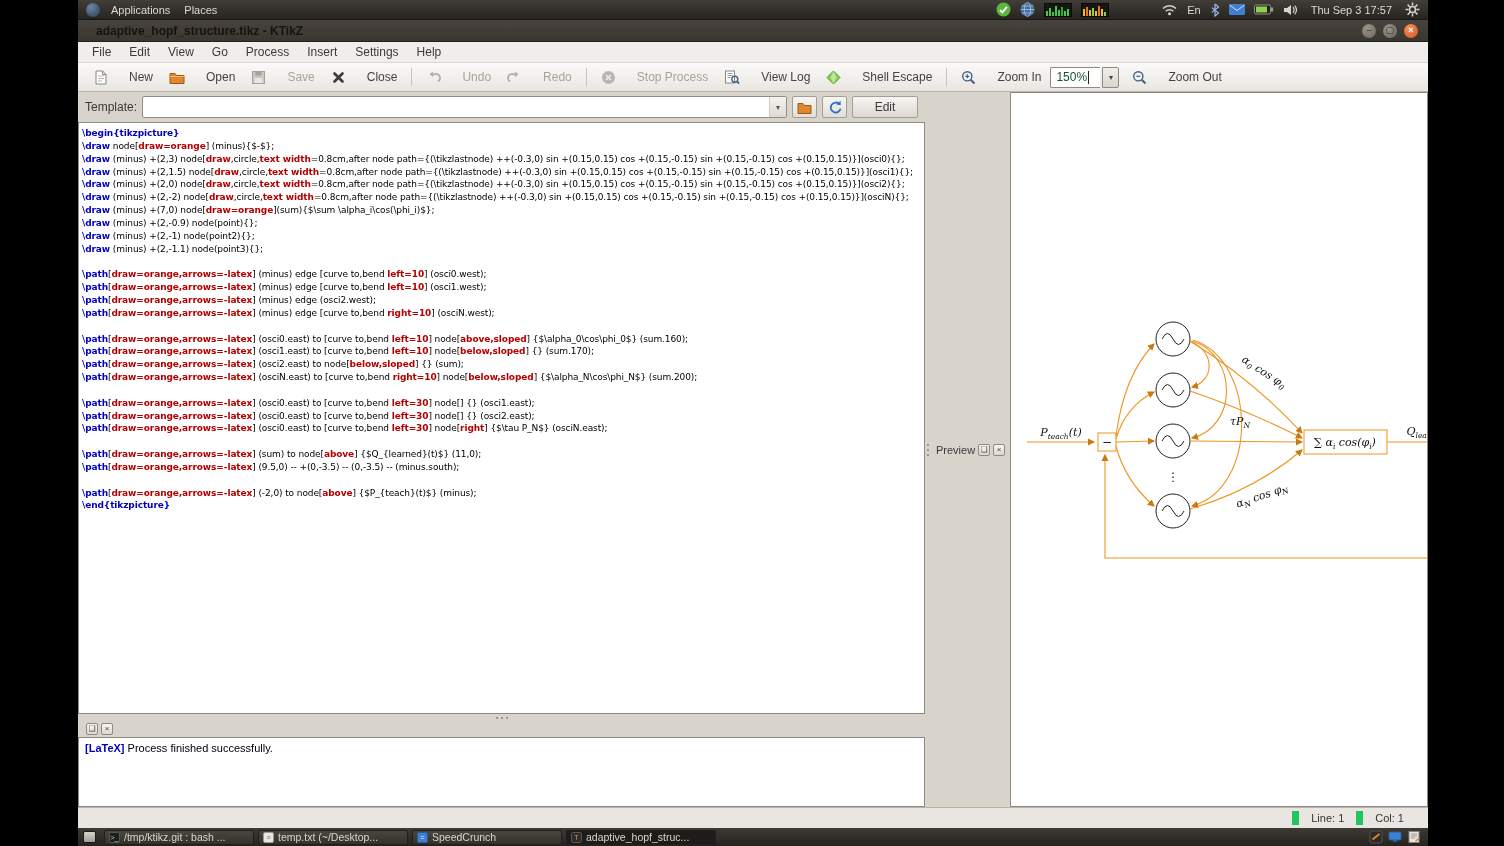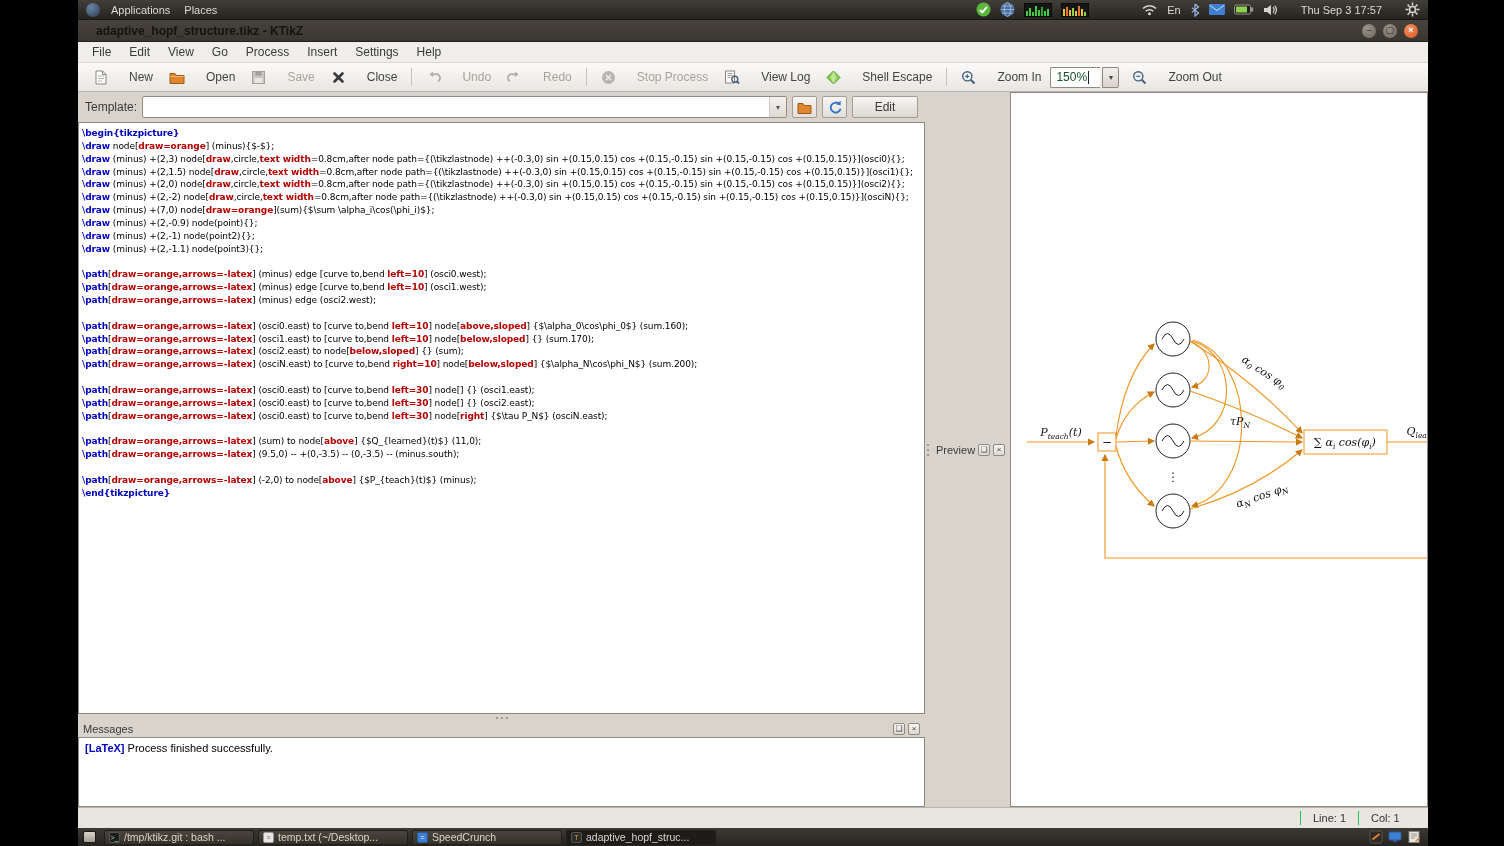--- a/index.html
+++ b/index.html
@@ -7,21 +7,21 @@
 body{position:relative}
 .screen{position:absolute;left:78px;top:0;width:1350px;height:846px;display:flex;flex-direction:column;background:#d8d4cc}
 
 
 .top-panel{flex:0 0 20px;background:linear-gradient(#413e38,#262420);color:#ddd9d1;font-size:11px;display:flex;align-items:center;padding:0 8px;border-bottom:1px solid #171613}
 .distro{width:14px;height:14px;border-radius:50%;background:radial-gradient(circle at 35% 30%,#6b86a8,#2c3b4e);margin-right:4px}
 .panel-menu{padding:1px 7px;cursor:default}
 .panel-spacer{flex:1}
 .tray{display:flex;align-items:center;gap:9px}
 .tray svg{display:block}
-.panel-clock{margin:0 14px;white-space:nowrap}
+.panel-clock{margin:0 4px;white-space:nowrap}
 
 
 .titlebar{flex:0 0 22px;background:linear-gradient(#48443d,#39362f);display:flex;align-items:center;padding:0 10px;border-bottom:1px solid #23211d}
 .title-text{flex:1;color:#15130f;font-weight:bold;font-size:12px;padding-left:8px}
 .wbtns{display:flex;gap:7px;align-items:center}
 .wbtn{width:14px;height:14px;border-radius:50%;background:radial-gradient(circle at 35% 30%,#9a958c,#6b665d);display:flex;align-items:center;justify-content:center;font-size:9px;line-height:9px;color:#2c2a25}
 .wbtn.close{background:radial-gradient(circle at 35% 30%,#f39060,#d9541e);color:#fff;font-weight:bold}
 
 .menubar{flex:0 0 21px;background:#f0eeea;display:flex;align-items:center;gap:2px;padding:0 6px;font-size:12px;color:#3a3a3a;border-bottom:1px solid #dad6cf}
 .menu-item{padding:2px 8px}
@@ -58,21 +58,21 @@
 .dock-btn{width:12px;height:12px;border:1px solid #8f8a81;background:linear-gradient(#f6f5f2,#dcd8d1);font-size:8px;line-height:10px;text-align:center;color:#444;margin-left:3px;border-radius:2px}
 .messages-body{flex:0 0 70px;background:#fff;border:1px solid #8f8a81;font-size:11px;padding:4px 6px;color:#000}
 .msg-tag{color:#0000c0;font-weight:bold}
 
 .v-split{flex:0 0 6px;display:flex;align-items:center;justify-content:center;flex-direction:column;gap:3px}
 .v-split i{width:2px;height:2px;border-radius:50%;background:#8b867d;display:block}
 .preview-pane{flex:1;display:flex;flex-direction:row;min-width:0}
 .preview-body{flex:1;background:#fff;border:1px solid #8f8a81;overflow:hidden}
 
 .statusbar{flex:0 0 21px;background:#e9e6e1;border-top:1px solid #b9b4ab;display:flex;align-items:center;justify-content:flex-end;font-size:11px;color:#333;padding:0 12px;gap:0}
-.status-cell{padding:1px 12px;border-left:1px solid #22c55e;min-width:58px}
+.status-cell{padding:1px 12px;border-left:7px solid #22c55e;min-width:58px}
 
 
 .taskbar{flex:0 0 18px;background:linear-gradient(#3d3a34,#252320);display:flex;align-items:center;padding:0 5px;gap:4px}
 .wl-icon{width:13px;height:12px;background:linear-gradient(#d8d4cc,#a29d93);border:1px solid #1c1b17;border-radius:2px;margin-right:4px}
 .task{width:150px;height:15px;display:flex;align-items:center;gap:4px;font-size:10.5px;color:#d9d5cc;background:linear-gradient(#4a463f,#343129);border:1px solid #211f1a;border-radius:2px;padding:0 4px;overflow:hidden;white-space:nowrap}
 .task.active{background:#1d1c18}
 .task .ticon{flex:0 0 11px;height:11px;border-radius:2px;display:flex;align-items:center;justify-content:center;font-size:7px;line-height:7px}
 .task-spacer{flex:1}
 .corner{display:flex;gap:5px;align-items:center;margin-right:2px}
 </style>
@@ -293,20 +293,21 @@
           <div class="code-line"><span class="seg-k">\draw</span><span class="seg-p"> (minus) +(2,0) node[</span><span class="seg-o">draw</span><span class="seg-p">,circle,</span><span class="seg-o">text width</span><span class="seg-p">=0.8cm,after node path={(\tikzlastnode) ++(-0.3,0) sin +(0.15,0.15) cos +(0.15,-0.15) sin +(0.15,-0.15) cos +(0.15,0.15)}](osci2){};</span></div>
           <div class="code-line"><span class="seg-k">\draw</span><span class="seg-p"> (minus) +(2,-2) node[</span><span class="seg-o">draw</span><span class="seg-p">,circle,</span><span class="seg-o">text width</span><span class="seg-p">=0.8cm,after node path={(\tikzlastnode) ++(-0.3,0) sin +(0.15,0.15) cos +(0.15,-0.15) sin +(0.15,-0.15) cos +(0.15,0.15)}](osciN){};</span></div>
           <div class="code-line"><span class="seg-k">\draw</span><span class="seg-p"> (minus) +(7,0) node[</span><span class="seg-o">draw=orange</span><span class="seg-p">](sum){$\sum \alpha_i\cos(\phi_i)$};</span></div>
           <div class="code-line"><span class="seg-k">\draw</span><span class="seg-p"> (minus) +(2,-0.9) node(point){};</span></div>
           <div class="code-line"><span class="seg-k">\draw</span><span class="seg-p"> (minus) +(2,-1) node(point2){};</span></div>
           <div class="code-line"><span class="seg-k">\draw</span><span class="seg-p"> (minus) +(2,-1.1) node(point3){};</span></div>
           <div class="code-line">&nbsp;</div>
           <div class="code-line"><span class="seg-k">\path</span><span class="seg-p">[</span><span class="seg-o">draw=orange,arrows=-latex</span><span class="seg-p">] (minus) edge [curve to,bend </span><span class="seg-o">left=10</span><span class="seg-p">] (osci0.west);</span></div>
           <div class="code-line"><span class="seg-k">\path</span><span class="seg-p">[</span><span class="seg-o">draw=orange,arrows=-latex</span><span class="seg-p">] (minus) edge [curve to,bend </span><span class="seg-o">left=10</span><span class="seg-p">] (osci1.west);</span></div>
           <div class="code-line"><span class="seg-k">\path</span><span class="seg-p">[</span><span class="seg-o">draw=orange,arrows=-latex</span><span class="seg-p">] (minus) edge (osci2.west);</span></div>
+          <div class="code-line"><span class="seg-k">\path</span><span class="seg-p">[</span><span class="seg-o">draw=orange,arrows=-latex</span><span class="seg-p">] (minus) edge [curve to,bend </span><span class="seg-o">right=10</span><span class="seg-p">] (osciN.west);</span></div>
           <div class="code-line">&nbsp;</div>
           <div class="code-line"><span class="seg-k">\path</span><span class="seg-p">[</span><span class="seg-o">draw=orange,arrows=-latex</span><span class="seg-p">] (osci0.east) to [curve to,bend </span><span class="seg-o">left=10</span><span class="seg-p">] node[</span><span class="seg-o">above,sloped</span><span class="seg-p">] {$\alpha_0\cos\phi_0$} (sum.160);</span></div>
           <div class="code-line"><span class="seg-k">\path</span><span class="seg-p">[</span><span class="seg-o">draw=orange,arrows=-latex</span><span class="seg-p">] (osci1.east) to [curve to,bend </span><span class="seg-o">left=10</span><span class="seg-p">] node[</span><span class="seg-o">below,sloped</span><span class="seg-p">] {} (sum.170);</span></div>
           <div class="code-line"><span class="seg-k">\path</span><span class="seg-p">[</span><span class="seg-o">draw=orange,arrows=-latex</span><span class="seg-p">] (osci2.east) to node[</span><span class="seg-o">below,sloped</span><span class="seg-p">] {} (sum);</span></div>
           <div class="code-line"><span class="seg-k">\path</span><span class="seg-p">[</span><span class="seg-o">draw=orange,arrows=-latex</span><span class="seg-p">] (osciN.east) to [curve to,bend </span><span class="seg-o">right=10</span><span class="seg-p">] node[</span><span class="seg-o">below,sloped</span><span class="seg-p">] {$\alpha_N\cos\phi_N$} (sum.200);</span></div>
           <div class="code-line">&nbsp;</div>
           <div class="code-line"><span class="seg-k">\path</span><span class="seg-p">[</span><span class="seg-o">draw=orange,arrows=-latex</span><span class="seg-p">] (osci0.east) to [curve to,bend </span><span class="seg-o">left=30</span><span class="seg-p">] node[] {} (osci1.east);</span></div>
           <div class="code-line"><span class="seg-k">\path</span><span class="seg-p">[</span><span class="seg-o">draw=orange,arrows=-latex</span><span class="seg-p">] (osci0.east) to [curve to,bend </span><span class="seg-o">left=30</span><span class="seg-p">] node[] {} (osci2.east);</span></div>
           <div class="code-line"><span class="seg-k">\path</span><span class="seg-p">[</span><span class="seg-o">draw=orange,arrows=-latex</span><span class="seg-p">] (osci0.east) to [curve to,bend </span><span class="seg-o">left=30</span><span class="seg-p">] node[</span><span class="seg-o">right</span><span class="seg-p">] {$\tau P_N$} (osciN.east);</span></div>
           <div class="code-line">&nbsp;</div>
@@ -317,21 +318,20 @@
           <div class="code-line"><span class="seg-k">\end{tikzpicture}</span></div>
         </div>
 
       <div class="h-split">
           <i></i>
           <i></i>
           <i></i>
         </div>
 
       <div class="dock-head">
-        <span class="t">Messages</span>
         <span class="dock-btn">❏</span>
         <span class="dock-btn">×</span>
       </div>
       <div class="messages-body">
         <div><span class="msg-tag">[LaTeX]</span><span> Process finished successfully.</span></div>
       </div>
     </div>
 
     <div class="v-split">
         <i></i>

